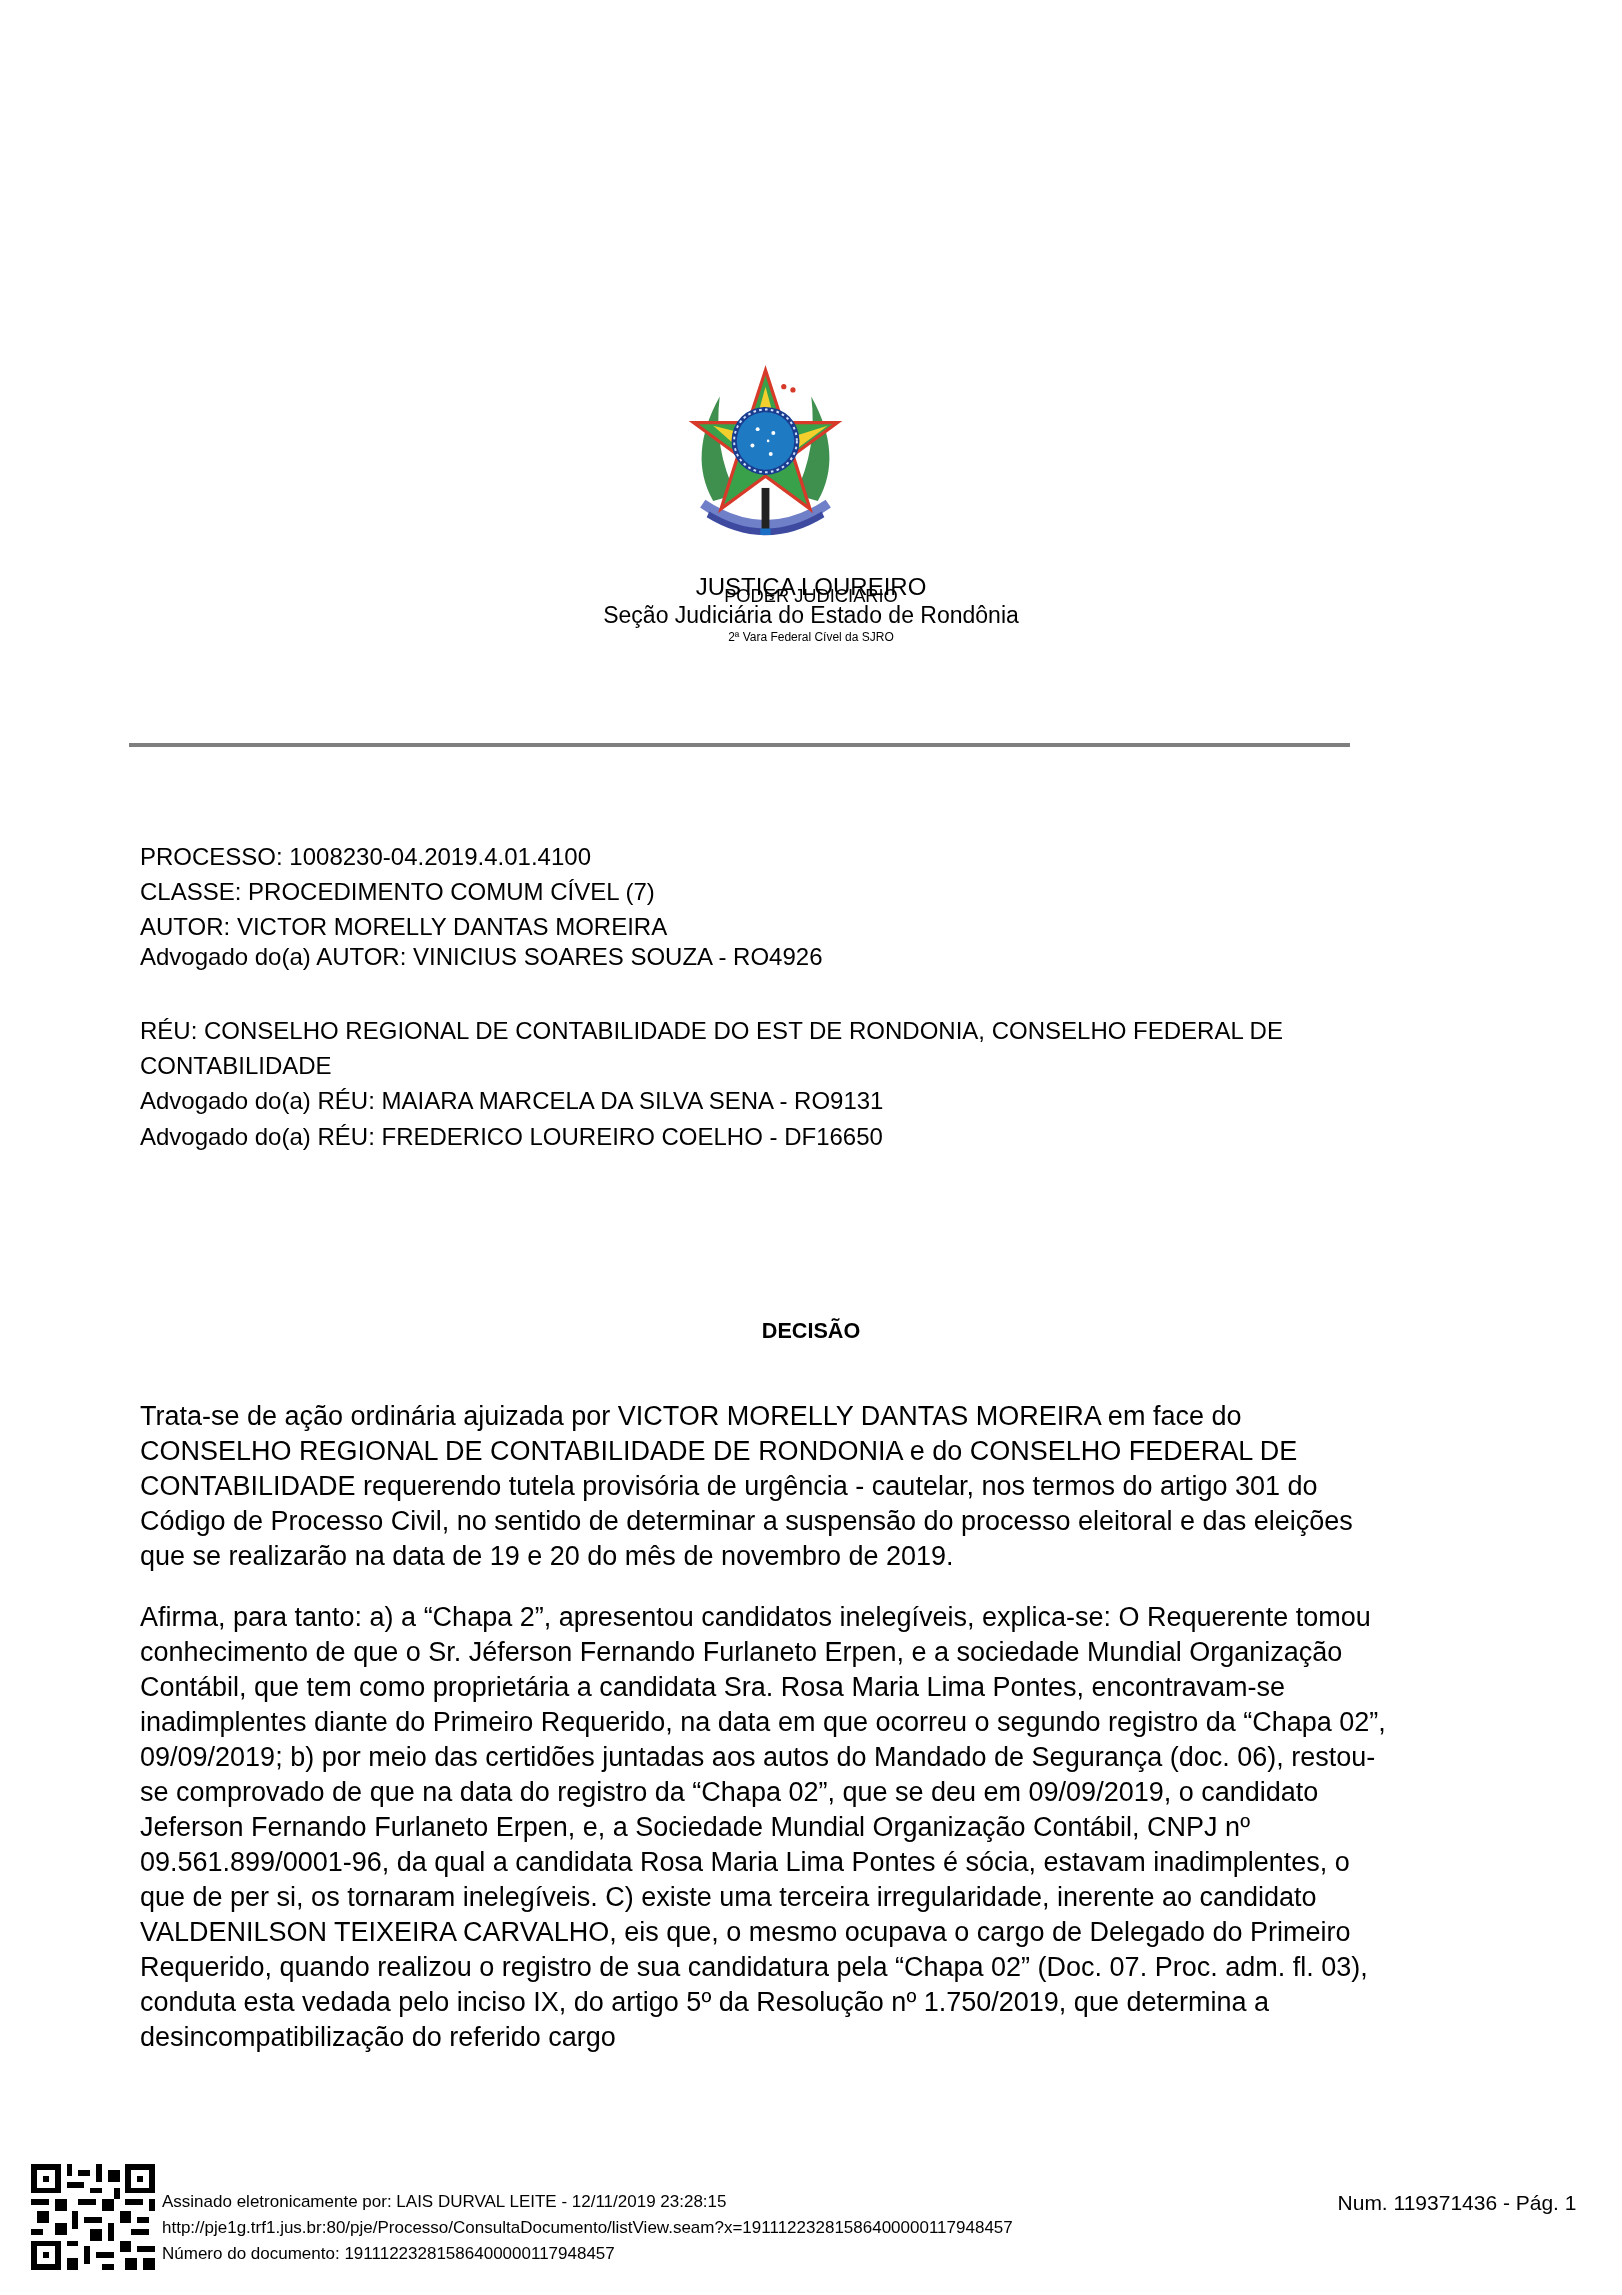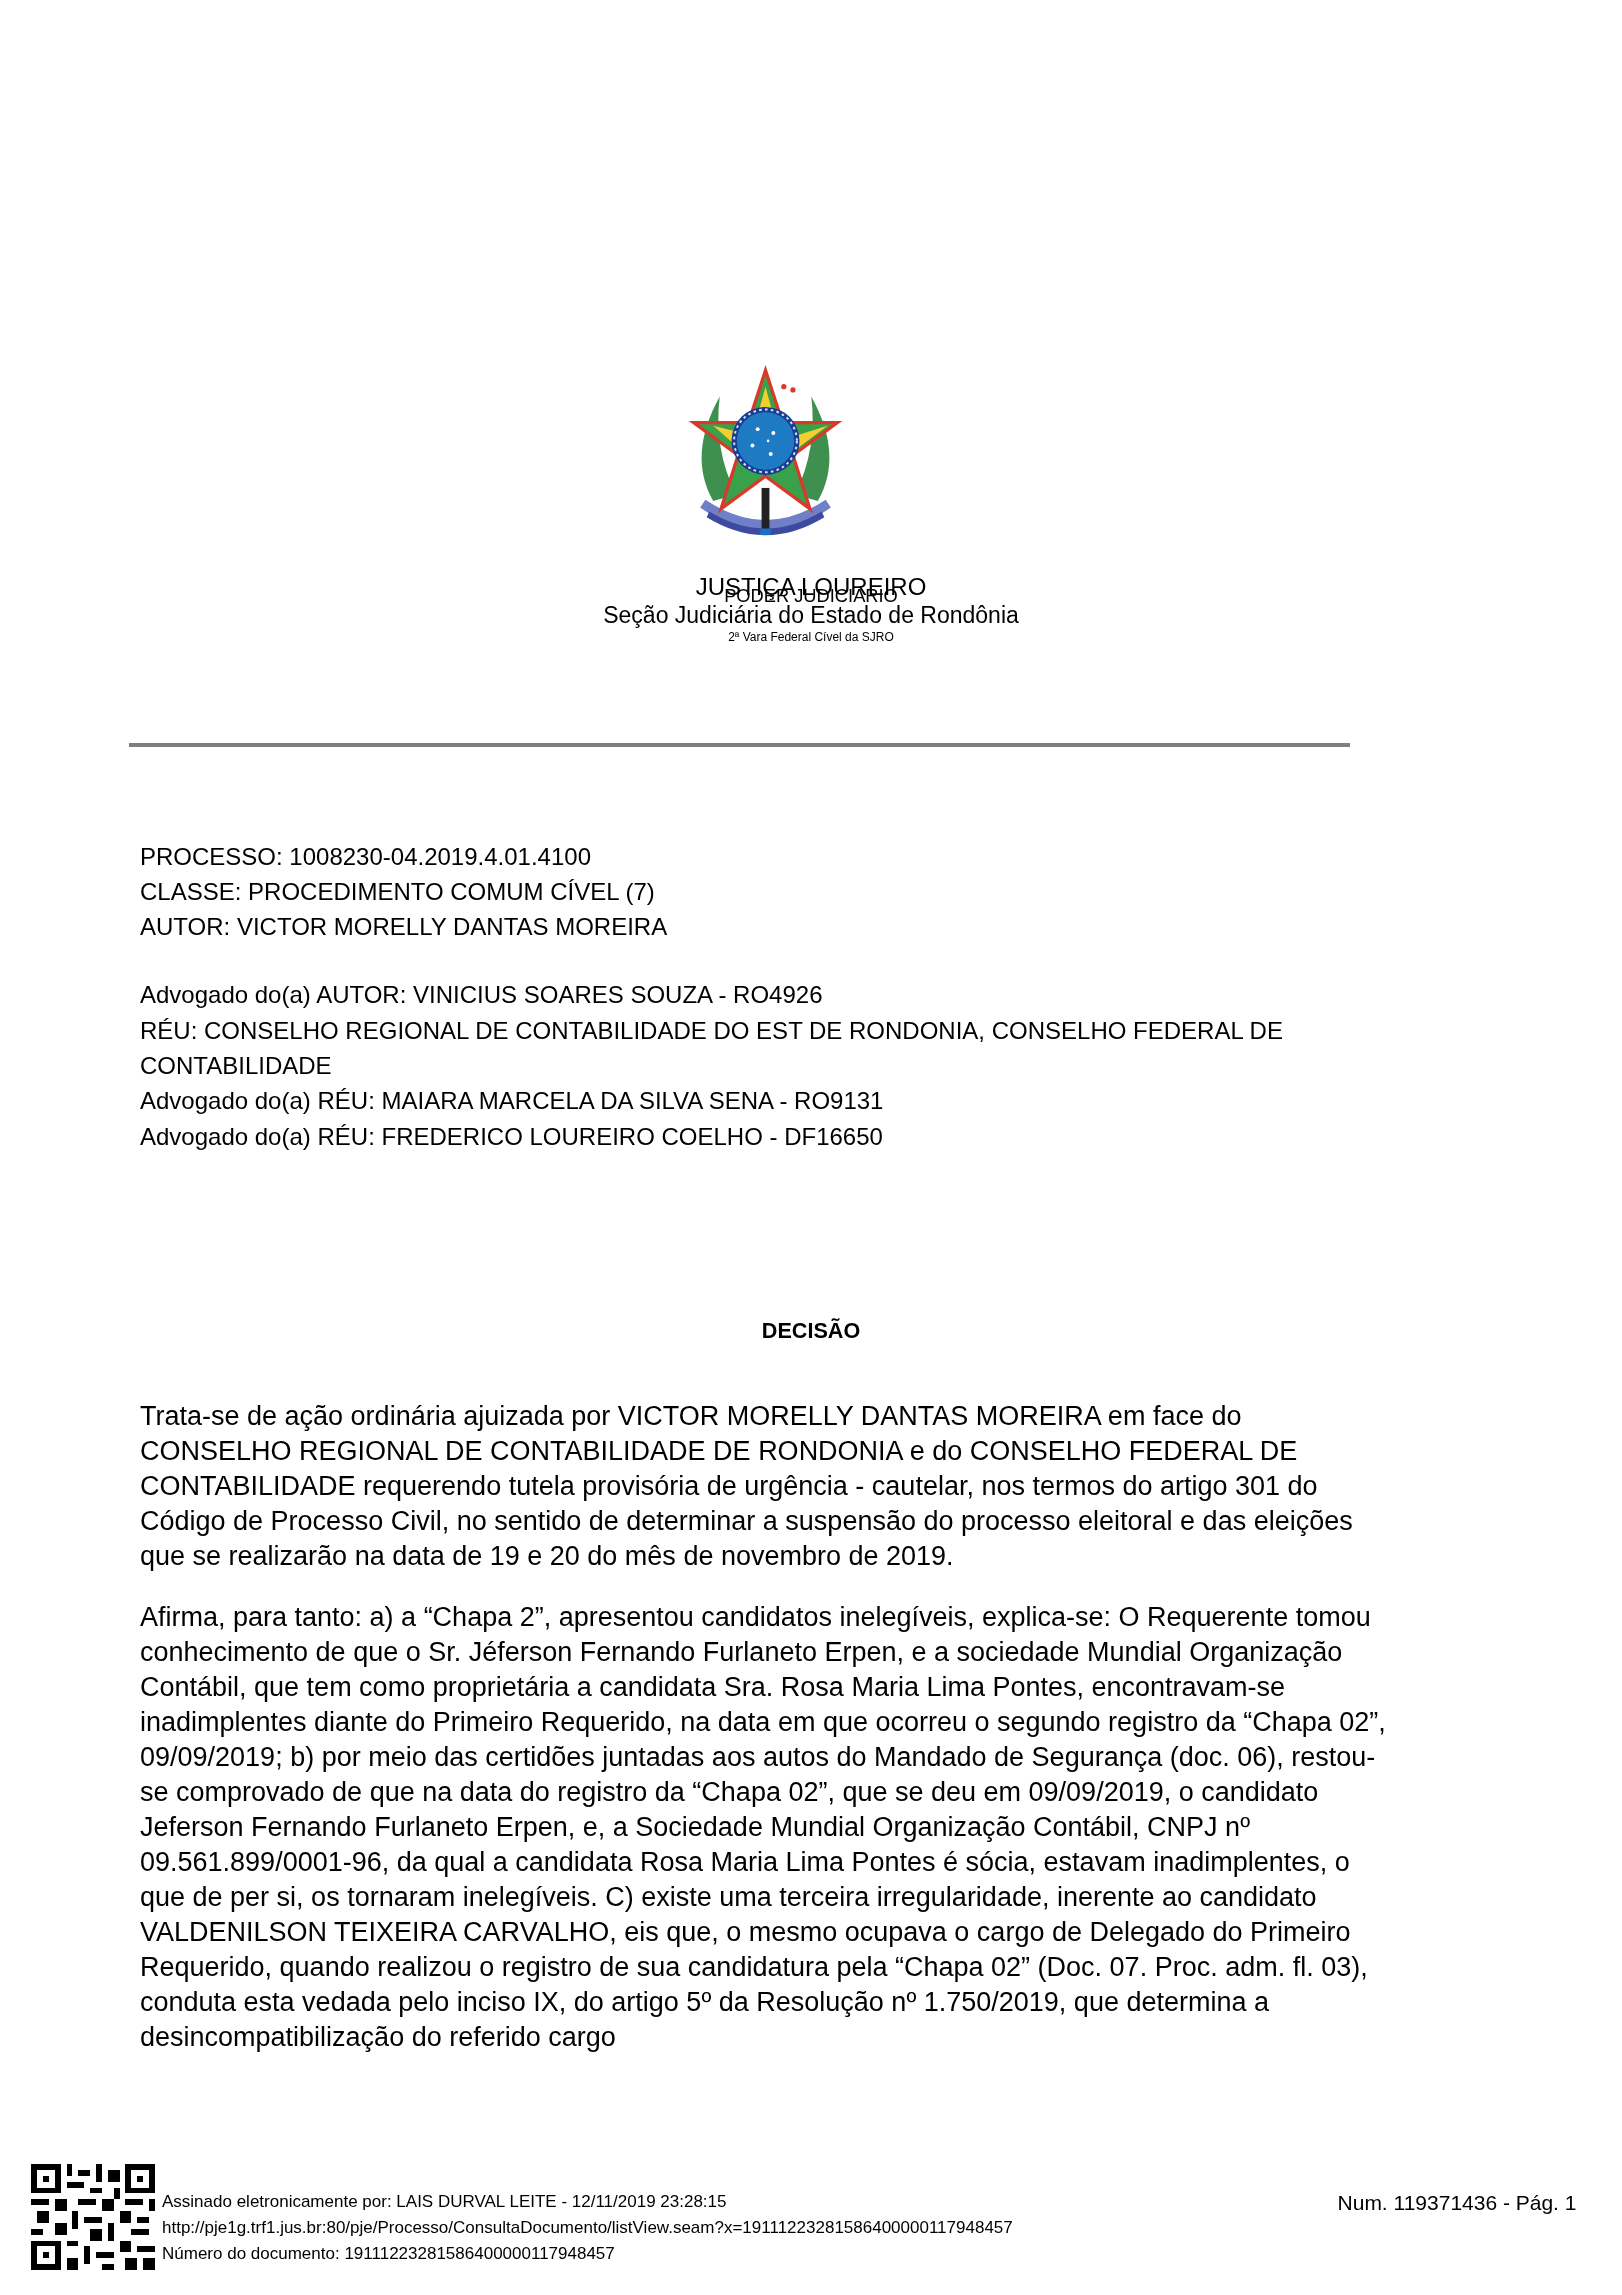--- a/index.html
+++ b/index.html
@@ -56,21 +56,21 @@
 <div class="abs center h1" style="top:585px;">PODER JUDICIÁRIO</div>
 <div class="abs center h2" style="top:574px;">JUSTIÇA LOUREIRO</div>
 <div class="abs center h3" style="top:602px;">Seção Judiciária do Estado de Rondônia</div>
 <div class="abs center h4" style="top:628px;">2ª Vara Federal Cível da SJRO</div>
 
 <div id="rule" class="abs"></div>
 
 <div class="abs meta" style="top:839px;">PROCESSO: 1008230-04.2019.4.01.4100</div>
 <div class="abs meta" style="top:874px;">CLASSE: PROCEDIMENTO COMUM CÍVEL (7)</div>
 <div class="abs meta" style="top:909px;">AUTOR: VICTOR MORELLY DANTAS MOREIRA</div>
-<div class="abs meta" style="top:977px;">Advogado do(a) AUTOR: VINICIUS SOARES SOUZA - RO4926</div>
+<div class="abs meta" style="top:939px;">Advogado do(a) AUTOR: VINICIUS SOARES SOUZA - RO4926</div>
 
 <div class="abs meta" style="top:1013px;">RÉU: CONSELHO REGIONAL DE CONTABILIDADE DO EST DE RONDONIA, CONSELHO FEDERAL DE</div>
 <div class="abs meta" style="top:1048px;">CONTABILIDADE</div>
 <div class="abs meta" style="top:1083px;">Advogado do(a) RÉU: MAIARA MARCELA DA SILVA SENA - RO9131</div>
 <div class="abs meta" style="top:1119px;">Advogado do(a) RÉU: FREDERICO LOUREIRO COELHO - DF16650</div>
 
 <div id="decision-title" class="abs center">DECISÃO</div>
 
 <div class="abs body" style="top:1399px;">
   <p>Trata-se de ação ordinária ajuizada por VICTOR MORELLY DANTAS MOREIRA em face do CONSELHO REGIONAL DE CONTABILIDADE DE RONDONIA e do CONSELHO FEDERAL DE CONTABILIDADE requerendo tutela provisória de urgência - cautelar, nos termos do artigo 301 do Código de Processo Civil, no sentido de determinar a suspensão do processo eleitoral e das eleições que se realizarão na data de 19 e 20 do mês de novembro de 2019.</p>

